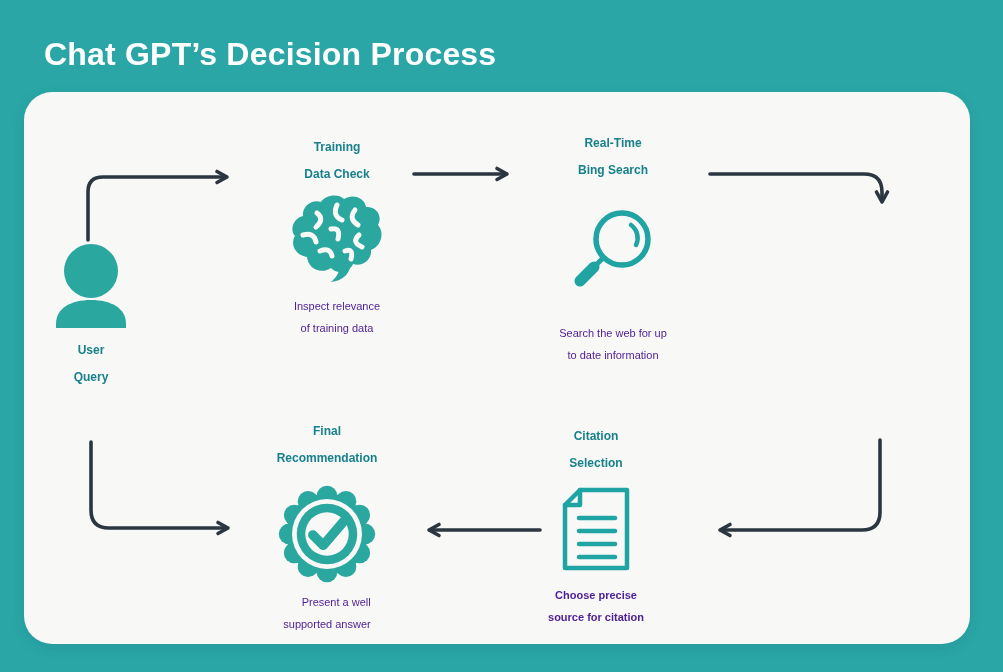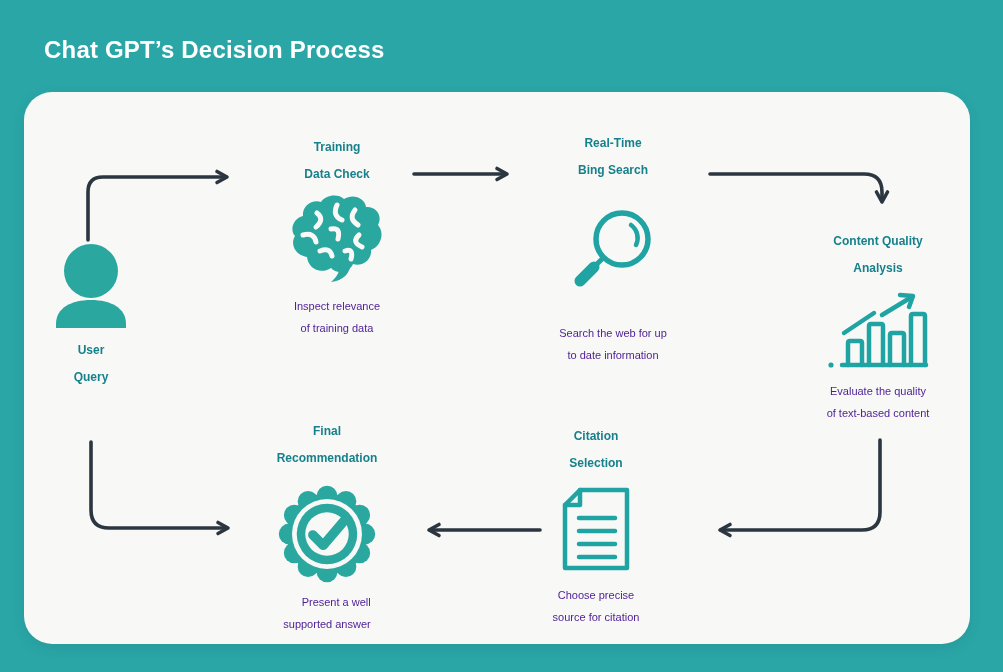--- a/index.html
+++ b/index.html
@@ -8,21 +8,21 @@
     background: #2aa6a7;
     font-family: "Liberation Sans", "DejaVu Sans", sans-serif;
     position: relative;
   }
   .stage { position: absolute; inset: 0; }
 
   .header-title {
     position: absolute;
     left: 44px; top: 36px;
     color: #ffffff;
-    font-size: 24px;
+    font-size: 32px;
     font-weight: 700;
     letter-spacing: 0.2px;
   }
 
   .card {
     position: absolute;
     left: 24px; top: 92px;
     width: 946px; height: 552px;
     background: #f8f8f7;
     border-radius: 28px;
@@ -63,21 +63,21 @@
   .n-training .node-icon { margin-top: 7px; }
   .n-training .node-desc { margin-top: 12px; }
   .n-bing   { left: 505px; top: 130px; width: 216px; gap: 15px; }
   .n-bing .node-icon { margin-top: 6px; }
   .n-bing .node-desc { margin-top: 10px; }
   .n-quality { left: 780px; top: 228px; width: 196px; }
   .n-quality .node-icon { margin-top: 9px; }
   .n-quality .node-desc { margin-top: 9px; }
   .n-citation { left: 496px; top: 423px; width: 200px; }
   .n-citation .node-icon { margin-top: 10px; }
-  .n-citation .node-desc { margin-top: 13px; }
+  .n-citation .node-desc { margin-top: 13px; font-weight: bold; }
   .n-final  { left: 212px; top: 418px; width: 230px; }
   .n-final .node-icon { margin-top: 10px; }
   .n-final .node-desc { margin-top: 5px; text-align: right; }
 </style>
 </head>
 <body>
 
 <div class="stage">
 
   <div class="header-title">Chat GPT’s Decision Process</div>
@@ -136,39 +136,20 @@
     <svg class="node-icon" width="96" height="92" viewBox="0 0 96 92">
       <circle cx="57" cy="34" r="26" fill="none" stroke="#1fa3a3" stroke-width="5.5"></circle>
       <path d="M66,20 A16,16 0 0 1 71,40" fill="none" stroke="#1fa3a3" stroke-width="4.5" stroke-linecap="round"></path>
       <line x1="38" y1="53" x2="32" y2="59" stroke="#1fa3a3" stroke-width="5" stroke-linecap="round"></line>
       <line x1="29" y1="62" x2="15" y2="76" stroke="#1fa3a3" stroke-width="11" stroke-linecap="round"></line>
     </svg>
     <div class="node-desc">Search the web for up
 to date information</div>
   </div>
 
-  <div class="node n-quality">
-    <div class="node-title">Content Quality
-Analysis</div>
-    <svg class="node-icon" width="108" height="80" viewBox="0 0 108 80">
-      <g fill="none" stroke="#1fa3a3" stroke-width="4.5" stroke-linecap="round" stroke-linejoin="round">
-        <line x1="18" y1="74" x2="102" y2="74"></line>
-        <path d="M24,74 L24,52 Q24,50 26,50 L36,50 Q38,50 38,52 L38,74"></path>
-        <path d="M45,74 L45,35 Q45,33 47,33 L57,33 Q59,33 59,35 L59,74"></path>
-        <path d="M66,74 L66,44 Q66,42 68,42 L78,42 Q80,42 80,44 L80,74"></path>
-        <path d="M87,74 L87,25 Q87,23 89,23 L99,23 Q101,23 101,25 L101,74"></path>
-        <line x1="20" y1="42" x2="50" y2="22"></line>
-        <line x1="58" y1="24" x2="86" y2="7"></line>
-        <path d="M76,4 L89,5 L85,16"></path>
-      </g>
-      <circle cx="7" cy="74" r="2.6" fill="#1fa3a3"></circle>
-    </svg>
-    <div class="node-desc">Evaluate the quality
-of text-based content</div>
-  </div>
 
   <div class="node n-citation">
       <div class="node-title">Citation
 Selection</div>
     <svg class="node-icon" width="82" height="84" viewBox="0 0 82 84">
       <g fill="none" stroke="#1fa3a3" stroke-width="4.5" stroke-linejoin="round" stroke-linecap="round">
         <path d="M25,3 L72,3 L72,81 L10,81 L10,18 Z"></path>
         <path d="M25,3 L25,18 L10,18"></path>
         <line x1="24" y1="31" x2="60" y2="31"></line>
         <line x1="24" y1="44" x2="60" y2="44"></line>

